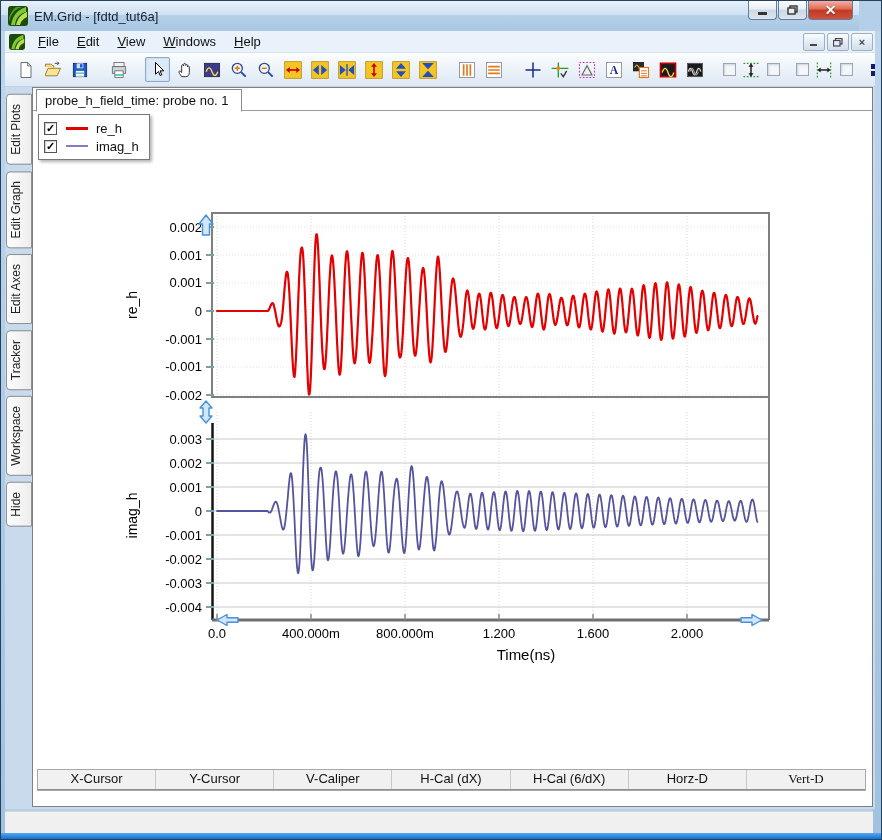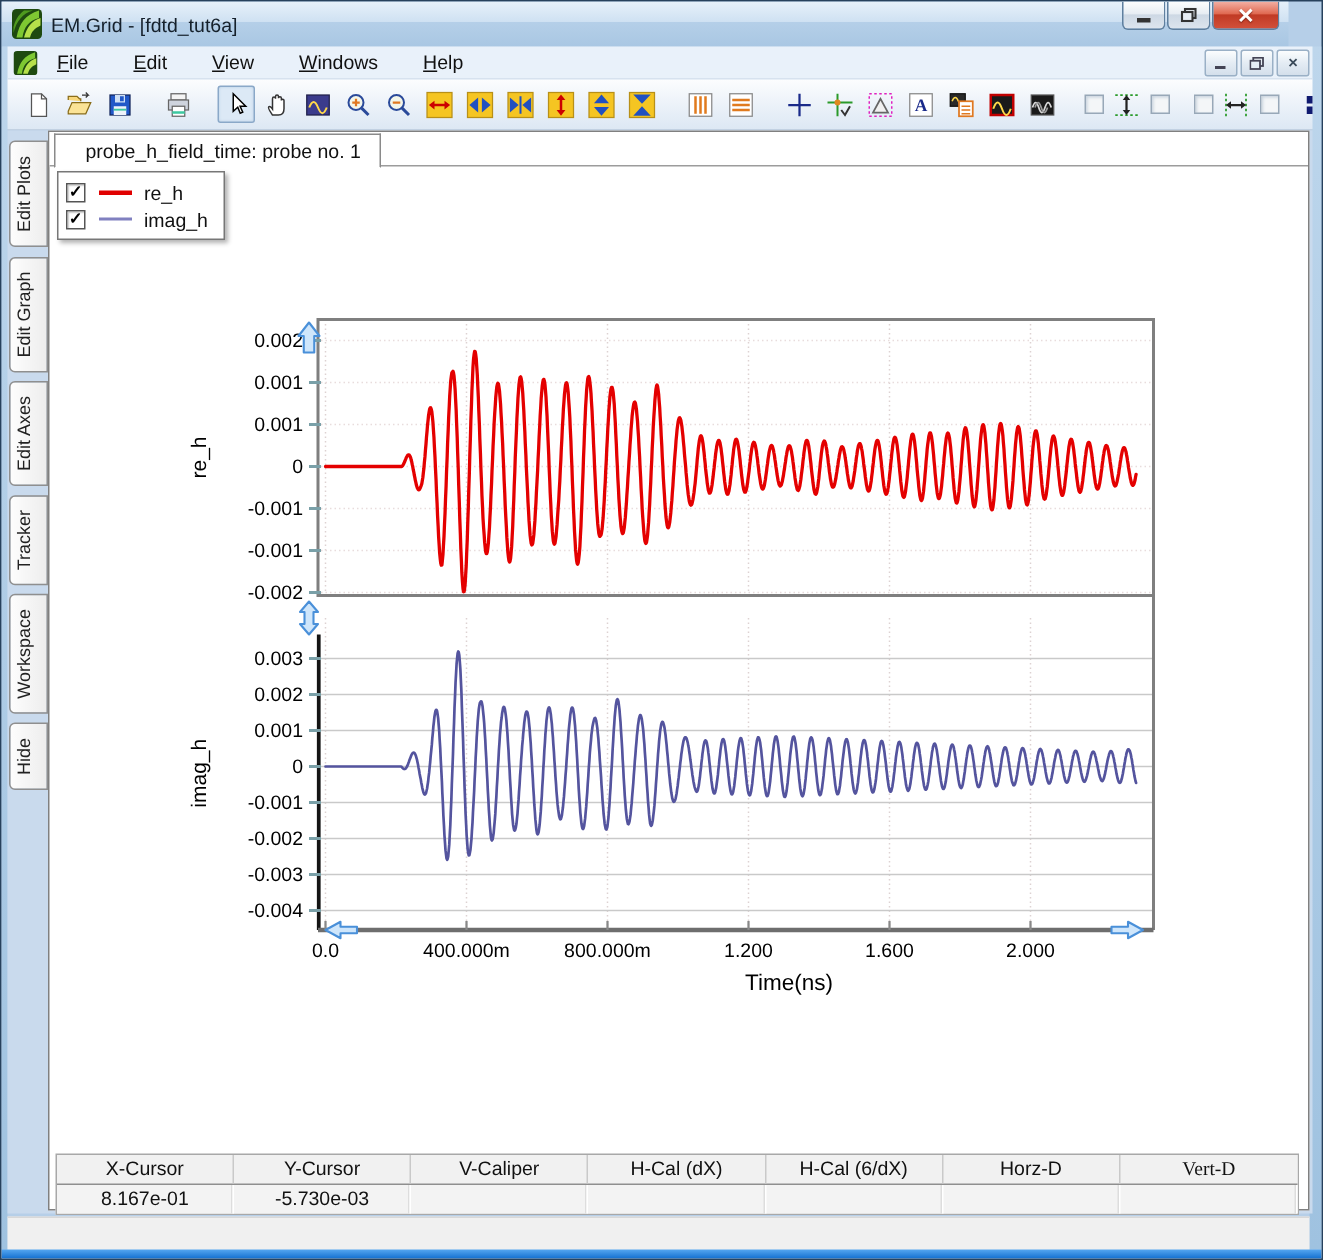--- a/index.html
+++ b/index.html
@@ -47,21 +47,21 @@
   
   .workarea{position:absolute;left:4px;top:86px;width:870px;height:722px;background:#c9daed;}
   .sidebar{position:absolute;left:1px;top:4px;width:26px;bottom:4px;display:flex;flex-direction:column;}
   .side-tab{writing-mode:vertical-rl;transform:rotate(180deg);
     background:linear-gradient(to left,#fdfdfd,#ededed);border:1px solid #8f8f8f;
     border-radius:0 4px 4px 0;padding:9px 2px;margin:3px 0;font-size:12px;color:#222;
     text-align:center;cursor:default;}
   .content{position:absolute;left:27px;top:0px;right:2px;bottom:2px;background:#fff;
     border:1px solid #808080;}
   .tabbar{position:absolute;left:0;top:0;right:0;height:23px;border-bottom:1px solid #9c9c9c;background:#fff;}
-  .doc-tab{position:absolute;left:3px;top:1px;height:23px;padding:3px 12px 0 20px;background:#fff;
+  .doc-tab{position:absolute;left:3px;top:1px;height:23px;padding:3px 12px 0 8px;background:#fff;
     border:1px solid #8a8a8a;border-bottom:1px solid #fff;font-size:13px;color:#111;}
   
   .legend{position:absolute;left:5px;top:26px;background:#fff;border:1px solid #777;
     box-shadow:2px 2px 3px rgba(0,0,0,0.3);padding:4px 10px 4px 5px;z-index:5;}
   .lg-row{display:flex;align-items:center;height:18px;}
   .lg-chk{width:13px;height:13px;border:1px solid #555;box-shadow:inset 1px 1px 1px #ccc;
     background:#fff;font-size:11px;line-height:11px;text-align:center;color:#000;font-weight:bold;}
   .lg-line{width:22px;height:0;border-top-style:solid;margin:0 8px 0 9px;}
   .lg-lab{font-size:13px;color:#111;}
   
@@ -116,21 +116,21 @@
   <div class="client-edge-r"></div>
 
   <div class="menubar">
     <span class="menu-logo">
       <svg width="16" height="16" viewBox="0 0 20 20">
         <rect x="0" y="0" width="20" height="20" rx="3" fill="#1e4a10"></rect>
         <path d="M3 19 C5 9 9 4 18 1 L18 6 C11 8 8 12 7 19 Z" fill="#7ec832"></path>
         <path d="M8 19 C10 12 13 8 19 6 L19 11 C15 13 13 15 12 19 Z" fill="#b6e04a"></path>
       </svg>
     </span>
-    <div id="menu-items" style="display:flex;gap:12px;">
+    <div id="menu-items" style="display:flex;">
         <span class="menu-item"><u>F</u>ile</span>
         <span class="menu-item"><u>E</u>dit</span>
         <span class="menu-item"><u>V</u>iew</span>
         <span class="menu-item"><u>W</u>indows</span>
         <span class="menu-item"><u>H</u>elp</span>
       </div>
     <div class="mdi-controls">
       <div class="mdi-btn">
           <svg width="8" height="8">
             <rect x="0" y="6" width="7" height="2" fill="#445"></rect>
@@ -461,28 +461,19 @@
       <div class="status-table">
         <div class="trow thead" id="table-head">
             <div class="tcell">X-Cursor</div>
             <div class="tcell">Y-Cursor</div>
             <div class="tcell">V-Caliper</div>
             <div class="tcell">H-Cal (dX)</div>
             <div class="tcell">H-Cal (6/dX)</div>
             <div class="tcell">Horz-D</div>
             <div class="tcell">Vert-D</div>
           </div>
-        <div class="trow tvals" id="table-vals">
-            <div class="tcell">8.167e-01</div>
-            <div class="tcell">-5.730e-03</div>
-            <div class="tcell">&nbsp;</div>
-            <div class="tcell">&nbsp;</div>
-            <div class="tcell">&nbsp;</div>
-            <div class="tcell">&nbsp;</div>
-            <div class="tcell">&nbsp;</div>
-          </div>
       </div>
     </div>
   </div>
 
   <div class="statusstrip"></div>
   <div class="bottomband"></div>
 </div>
 
 </body></html>

